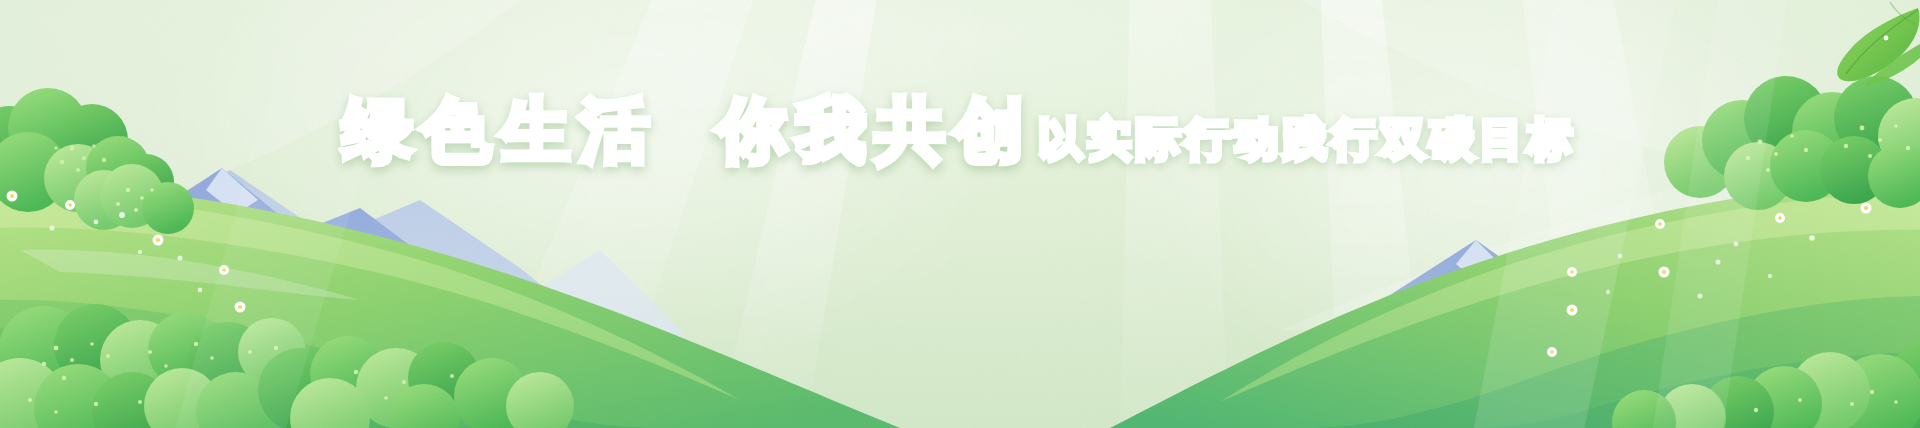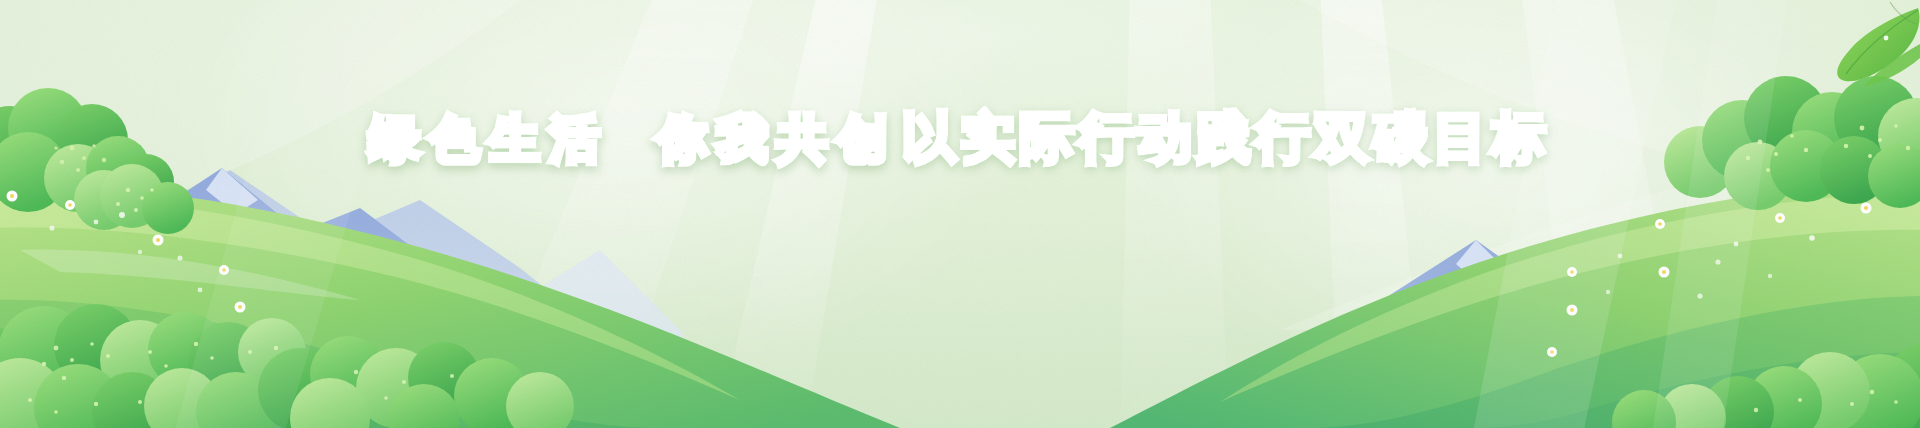--- a/index.html
+++ b/index.html
@@ -50,38 +50,38 @@
 
   
   .text-block {
     position: absolute;
     left: 0; right: 0;
     top: 96px;
     text-align: center;
     z-index: 30;
   }
   .headline {
-    font-size: 50px;
+    font-size: 69px;
     line-height: 1.02;
     font-weight: 700;
     letter-spacing: 10px;
     margin: 0;
     color: #8ddc7f;
     background: linear-gradient(to bottom, #b7ecae 0%, #8fdc7f 45%, #62c95f 100%);
     -webkit-background-clip: text;
     background-clip: text;
     -webkit-text-fill-color: transparent;
     paint-order: stroke fill;
     -webkit-text-stroke: 7px #ffffff;
     filter: drop-shadow(0 4px 5px rgba(92,150,80,.30));
     display: inline-block;
     white-space: pre;
   }
   .subline {
-    font-size: 54px;
+    font-size: 44px;
     line-height: 1.0;
     font-weight: 700;
     letter-spacing: 5px;
     margin: 14px 0 0 0;
     background: linear-gradient(to bottom, #c3f0b8 0%, #96df86 50%, #6ccc63 100%);
     -webkit-background-clip: text;
     background-clip: text;
     -webkit-text-fill-color: transparent;
     paint-order: stroke fill;
     -webkit-text-stroke: 6px #ffffff;

